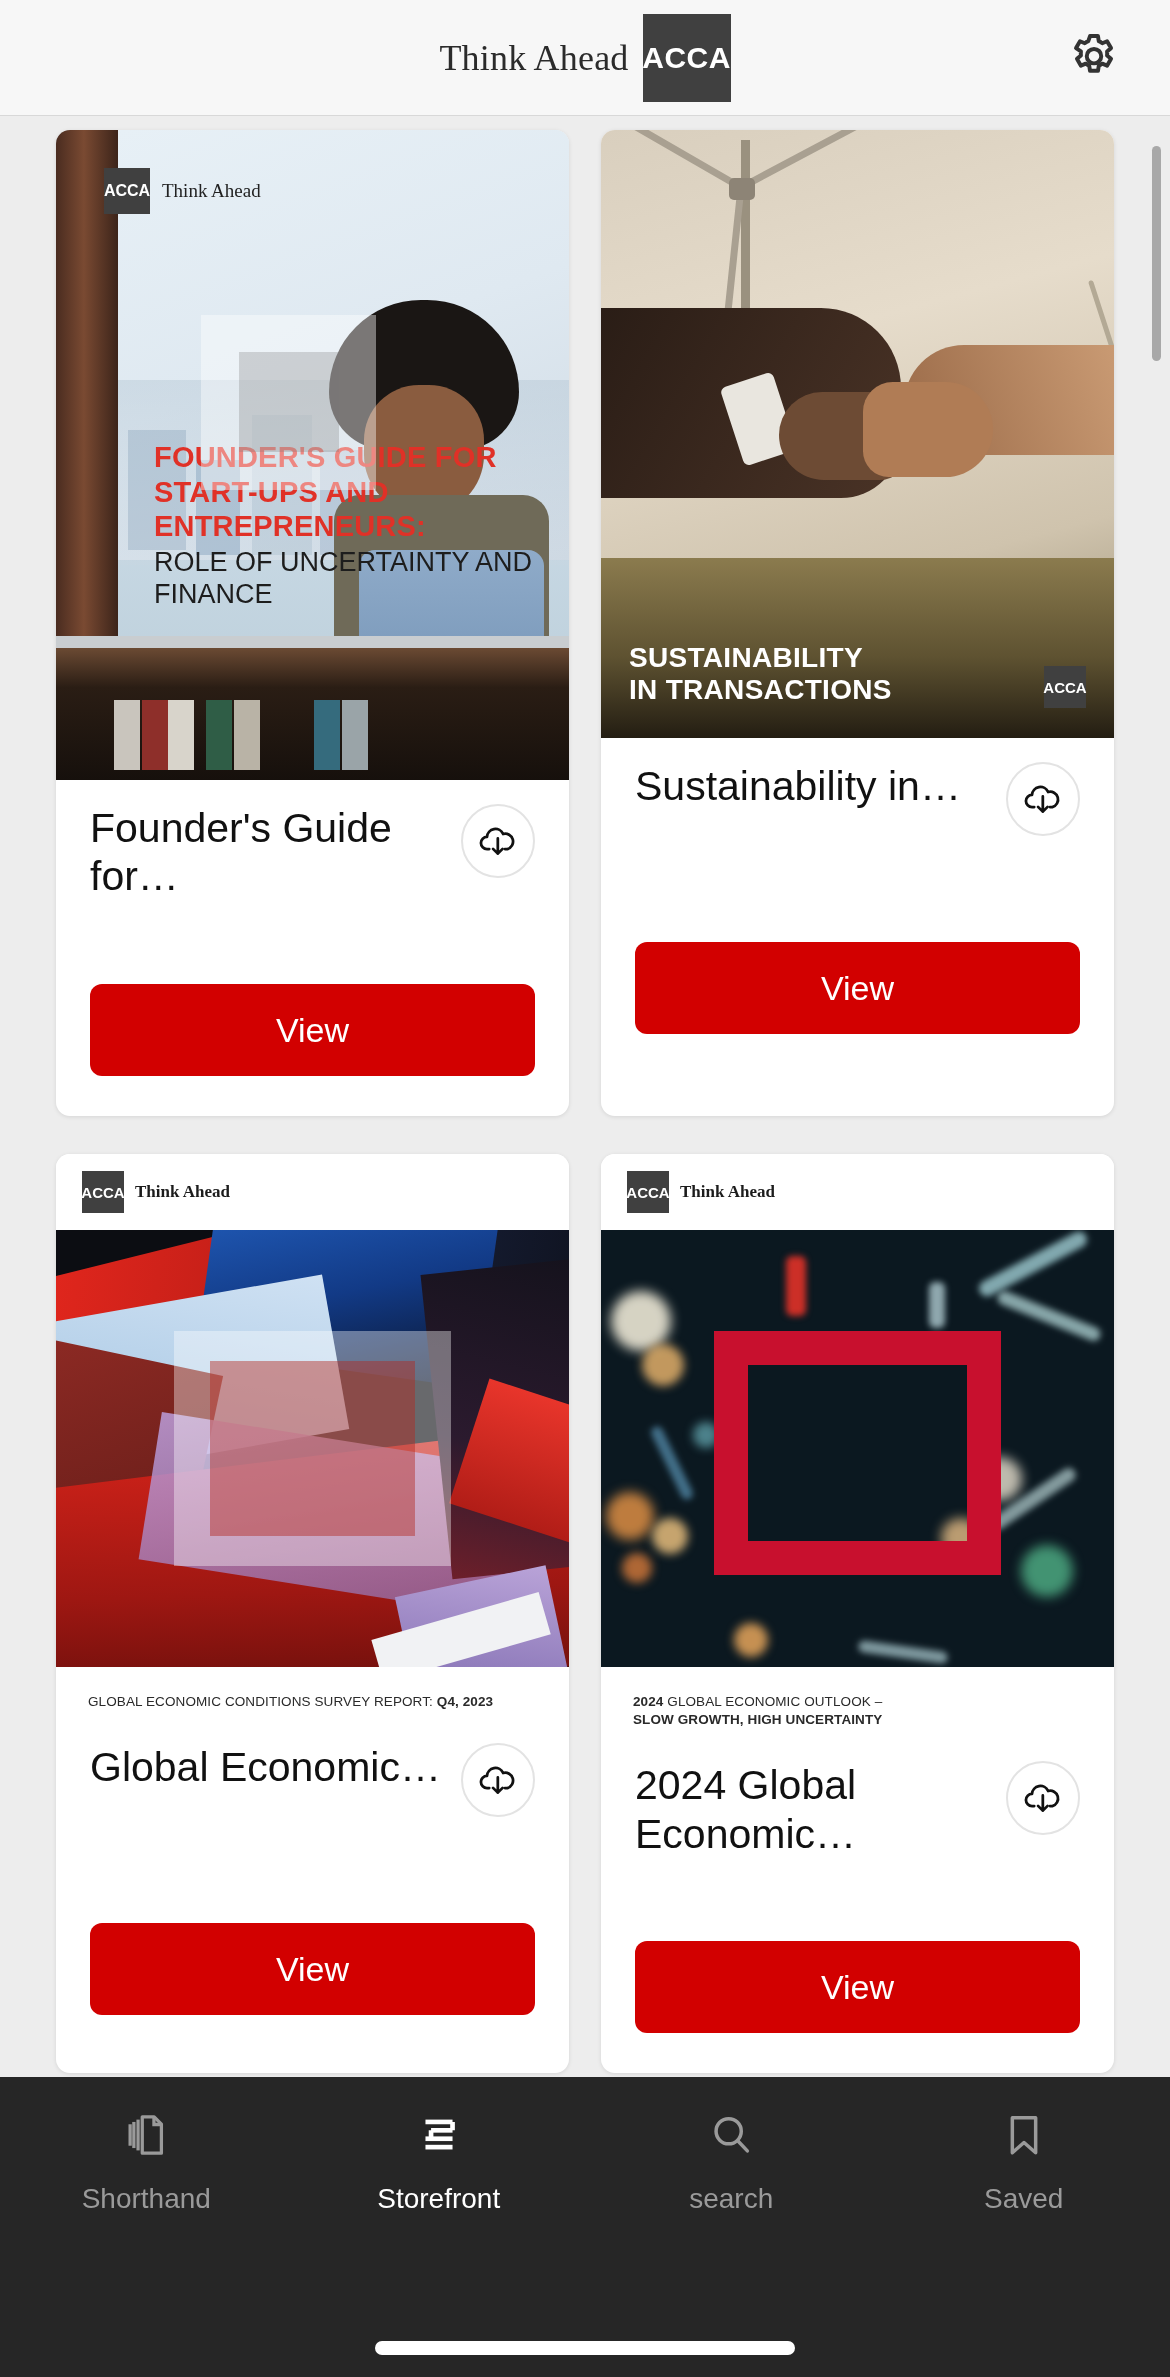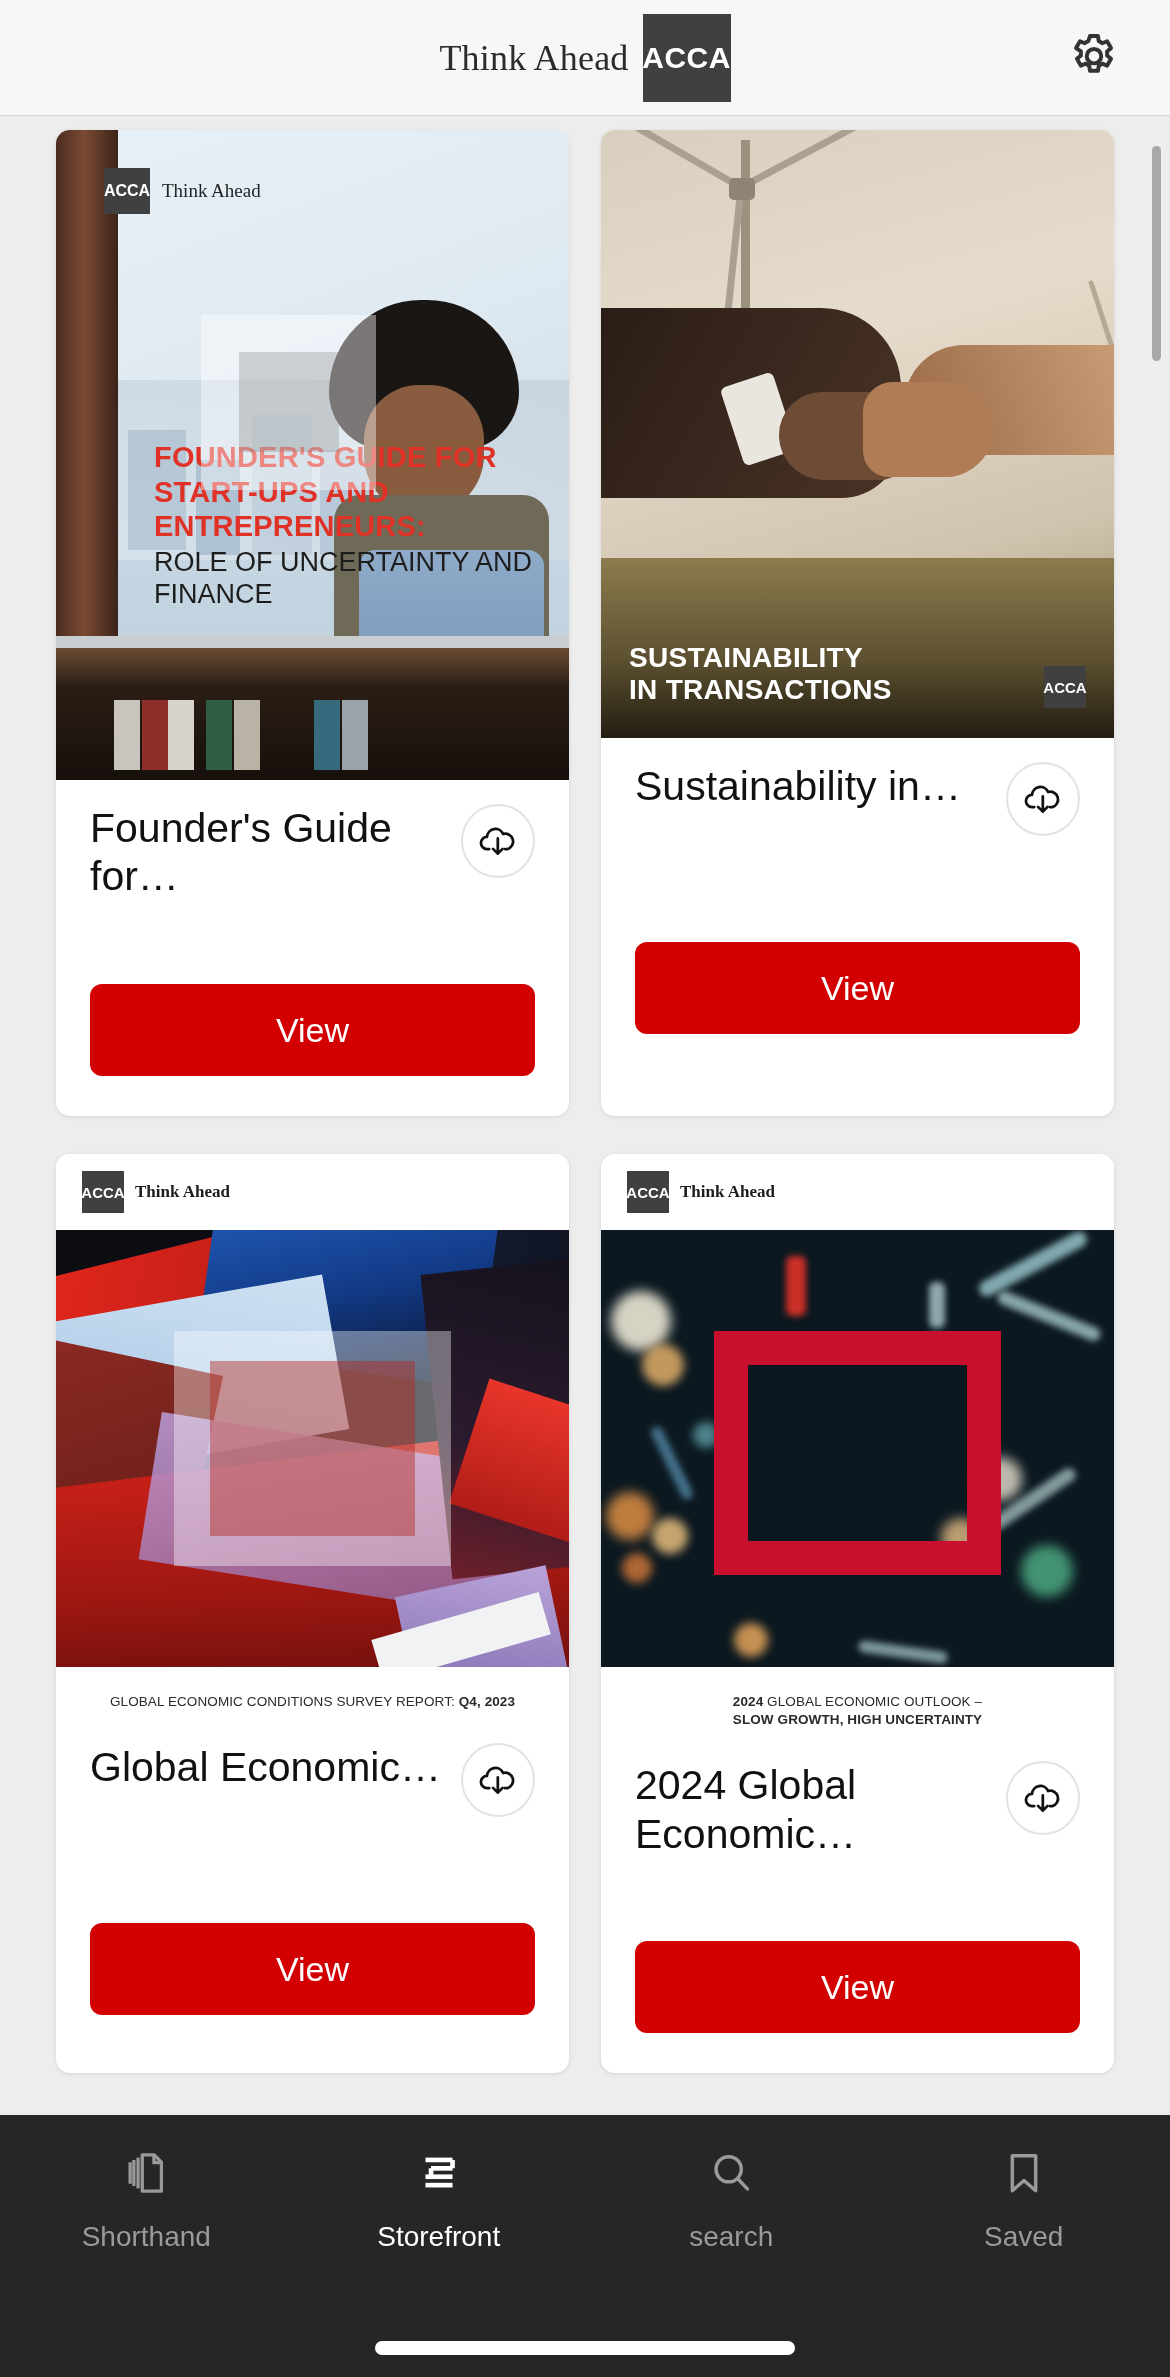--- a/index.html
+++ b/index.html
@@ -136,21 +136,21 @@
   .acca-badge.hd { width: 42px; height: 42px; font-size: 15px; }
   .ch-think { font-family: "Liberation Serif", serif; font-size: 17px; font-weight: bold; color: #1c1c1c; }
   .ima-wrap { display: flex; align-items: center; gap: 10px; margin-left: auto; }
   .ima-box { width: 72px; height: 46px; background: #1b4a73; color: #fff;
     font-family: "Liberation Serif", serif; font-size: 25px;
     display: flex; align-items: center; justify-content: center; }
   .ima-rule { width: 1px; height: 40px; background: #b9c4cd; }
   .ima-txt { font-family: "Liberation Serif", serif; font-size: 8.5px; color: #6d8398; line-height: 1.45; }
 
   
-  .caption { padding: 26px 32px 8px; text-align: center; font-size: 13.5px;
+  .caption { padding: 26px 32px 8px; text-align: left; font-size: 13.5px;
     color: #2a2a2a; line-height: 1.35; letter-spacing: .1px; }
   .caption b { font-weight: bold; }
 
   
   .card-body { padding: 24px 34px 40px; display: flex; flex-direction: column; flex: 1; }
   .title-row { display: flex; align-items: flex-start; gap: 10px; min-height: 150px; }
   .card-title { font-size: 41px; line-height: 1.18; color: #111; flex: 1;
     word-break: break-word; font-weight: 400; }
   .dl-btn { flex: 0 0 auto; width: 74px; height: 74px; border-radius: 50%;
     border: 2px solid #e3e3e3; background: #fff;
@@ -158,21 +158,21 @@
   .view-btn {
     margin-top: 30px; height: 92px; border-radius: 12px; background: #d20000;
     color: #fff; font-size: 34px; display: flex; align-items: center; justify-content: center;
   }
 
   
   .scrollbar { position: absolute; right: 9px; top: 146px; width: 9px; height: 215px;
     background: #a8a8a8; border-radius: 6px; }
 
   
-  .tabbar { position: absolute; left: 0; bottom: 0; width: 1170px; height: 262px;
+  .tabbar { position: absolute; left: 0; bottom: 0; width: 1170px; height: 300px;
     background: #262626; }
   .tabs { display: flex; height: 200px; padding-top: 30px; }
   .tab { flex: 1; display: flex; flex-direction: column; align-items: center; gap: 20px; }
   .tab-label { font-size: 28px; color: #9a9a9a; }
   .tab.active .tab-label { color: #fff; }
   .home-ind { position: absolute; left: 50%; transform: translateX(-50%);
     bottom: 22px; width: 420px; height: 14px; background: #fff; border-radius: 8px; }
 </style>
 </head>
 <body>

